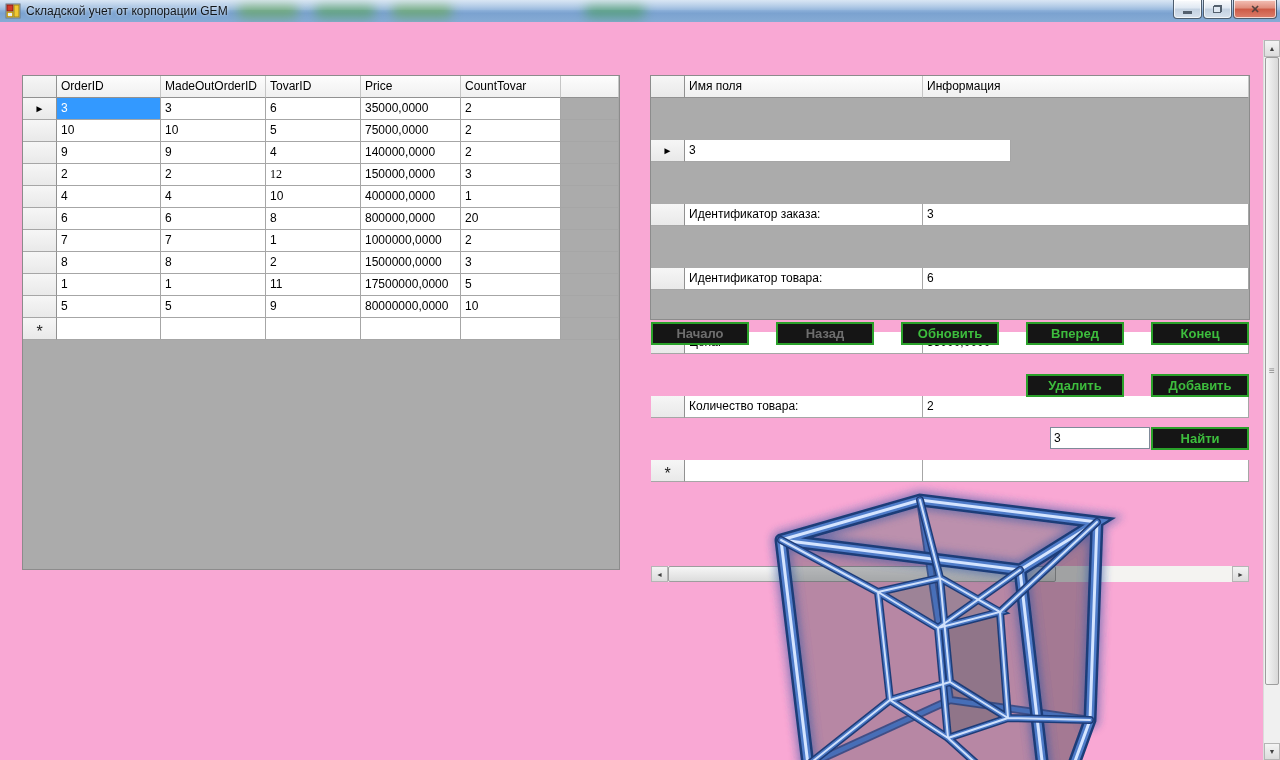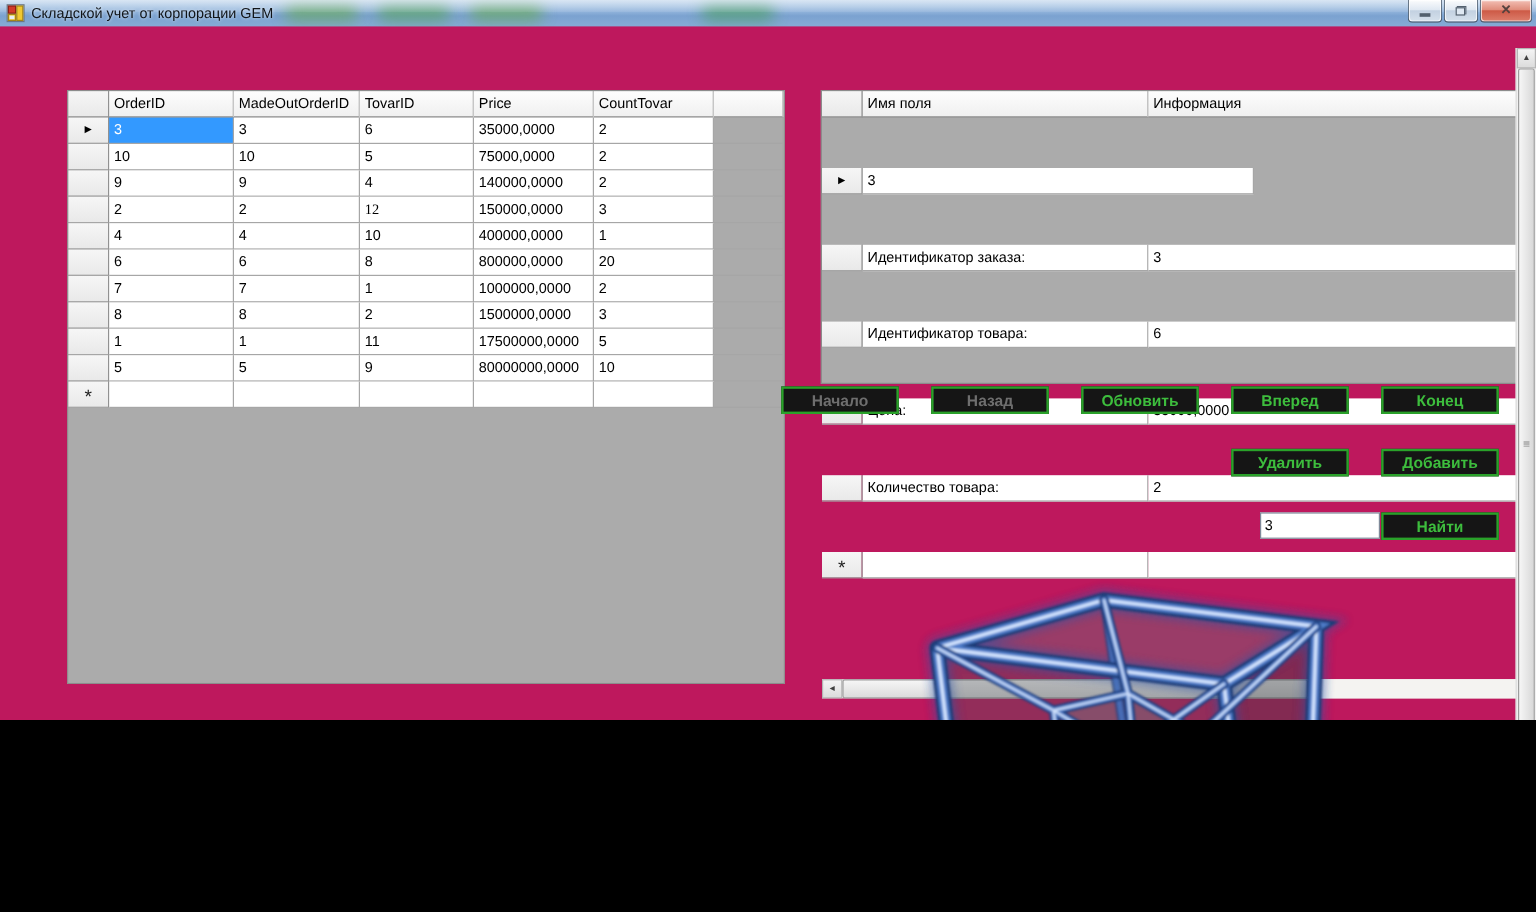--- a/index.html
+++ b/index.html
@@ -1,18 +1,18 @@
 <!DOCTYPE html>
 <html><head>
 <meta charset="utf-8">
 <style>
   * { margin:0; padding:0; box-sizing:border-box; }
   html,body { width:1280px; height:760px; overflow:hidden; background:#000;
               font-family:"Liberation Sans", sans-serif; }
-  .window { position:relative; width:1280px; height:600px; background:#be185d; overflow:hidden; }
+  .window { position:relative; width:1280px; height:760px; background:#f9a8d4; overflow:hidden; }
 
   
   .titlebar { position:absolute; left:0; top:0; width:1280px; height:22px;
     background:linear-gradient(to bottom,#aac7e6 0%,#8fb2da 45%,#7ba2d0 60%,#86abd5 100%);
     overflow:hidden; }
   .titlebar .blob { position:absolute; top:2px; width:60px; height:16px; border-radius:6px;
     background:#68a95e; filter:blur(6px); opacity:.75; }
   .titlebar .blob.b2 { background:#5ba463; }
   .titlebar .blob.b4 { background:#4f9f6a; }
   .titlebar .shine { position:absolute; left:0; top:0; width:100%; height:10px;
@@ -35,21 +35,21 @@
   .glyph-close { font-size:11px; font-weight:bold; color:#55413d; line-height:17px; }
 
   
   .menubar { position:absolute; left:0; top:22px; width:1280px; height:18px;
     background:linear-gradient(to bottom,#ffffff,#f0f0f0); border-bottom:1px solid #c9c9c9;
     display:flex; align-items:center; font-size:12px; color:#111; }
   .menu-item { padding:0 9px; height:18px; line-height:18px; cursor:default; }
 
   
   .grid { position:absolute; background:#ababab; border:1px solid #8c8c8c;
-    display:flex; flex-direction:column; font-size:12px; color:#000;margin-left:34px; }
+    display:flex; flex-direction:column; font-size:12px; color:#000; }
   .g-row { display:flex; flex:none; height:22px; }
   .g-cell { flex:none; height:22px; line-height:21px; padding-left:4px; background:#fff;
     border-right:1px solid #a6a6a6; border-bottom:1px solid #a6a6a6;
     overflow:hidden; white-space:nowrap; }
   .g-head .g-cell { background:linear-gradient(to bottom,#fdfdfd,#f0f0f0);
     border-right:1px solid #c6c6c6; border-bottom:1px solid #919191; }
   .g-rowhdr { flex:none; width:34px; height:22px;
     background:linear-gradient(to bottom,#f6f6f6,#e9e9e9);
     border-right:1px solid #919191; border-bottom:1px solid #a6a6a6;
     display:flex; align-items:center; justify-content:center; }

